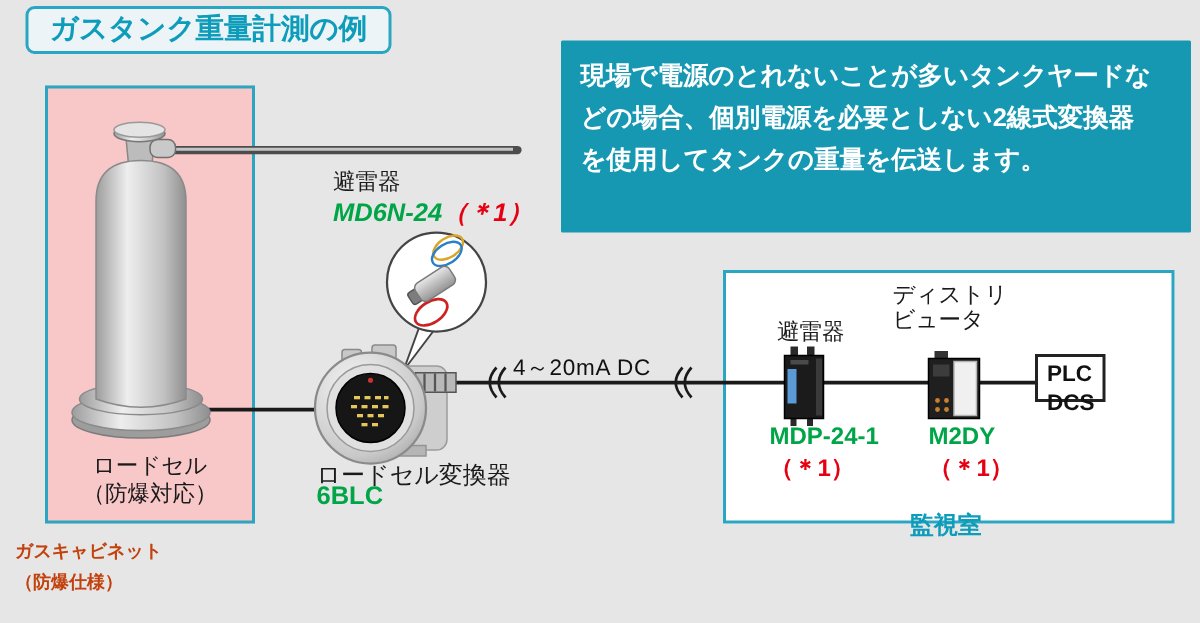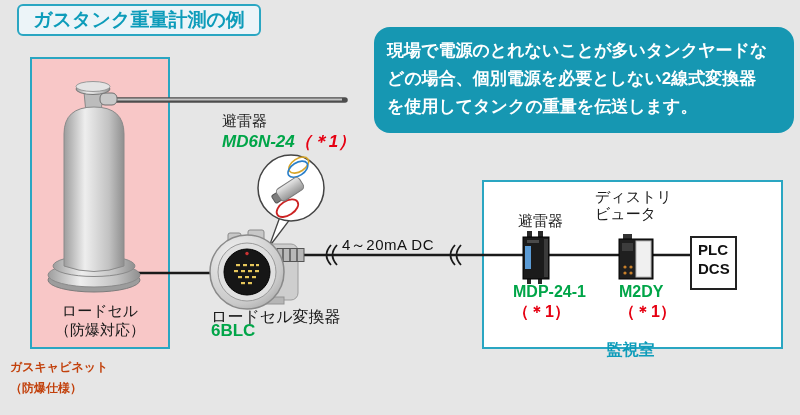--- a/index.html
+++ b/index.html
@@ -41,23 +41,23 @@
   }
   .cabinet-caption{
     left:10px;top:357px;width:176px;
     text-align:left;
     font-size:12px;font-weight:bold;line-height:21px;
     color:#c2410c;
     z-index:3;
   }
   
   .info-box{
-    left:374px;top:27px;width:420px;height:106px;
+    left:374px;top:27px;width:420px;height:128px;
     background:#1697b2;
-    border-radius:16px;
+    border-radius:1px;
     color:#ffffff;
     font-size:17px;font-weight:bold;line-height:28px;
     padding:10px 0 0 13px;
     box-sizing:border-box;
     z-index:1;
   }
   
   .monitor-box{
     left:482px;top:180px;width:297px;height:165px;
     background:#ffffff;
@@ -75,21 +75,21 @@
   .model-line{font-size:17px;font-weight:bold;z-index:3;white-space:nowrap;}
   .model-green{color:#00a548;}
   .note-red{color:#e60012;}
   .signal-label{
     left:342px;top:236px;
     font-size:15px;color:#111;
     letter-spacing:0.5px;
     z-index:3;white-space:nowrap;
   }
   .plc-box{
-    left:690px;top:236px;width:47px;height:54px;
+    left:690px;top:236px;width:47px;height:32px;
     background:#fff;border:2px solid #222;
     box-sizing:border-box;
     font-size:15px;font-weight:bold;line-height:19px;
     color:#111;padding:2px 0 0 6px;
     z-index:3;
   }
   .gfx{left:0;top:0;z-index:2;pointer-events:none;}
   .mr-arr-label{left:503px;top:212px;width:75px;text-align:center;}
   .mr-dist-label{left:595px;top:188px;width:84px;line-height:17px;}
 </style>

